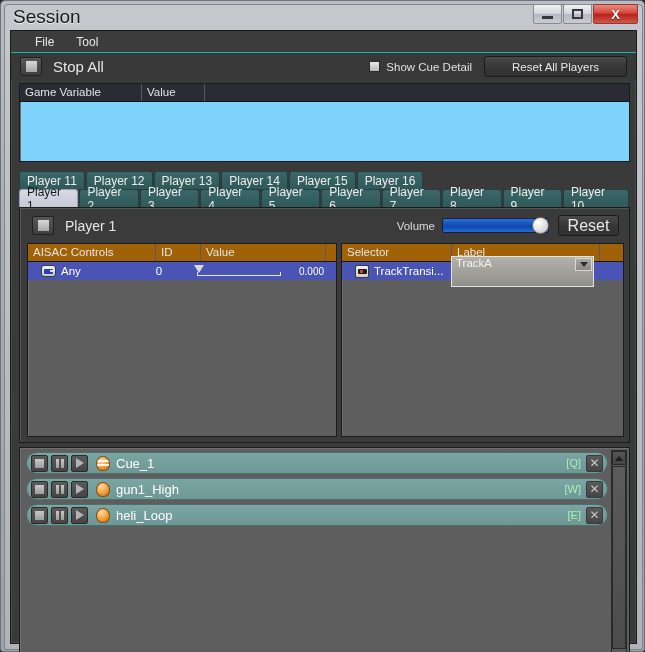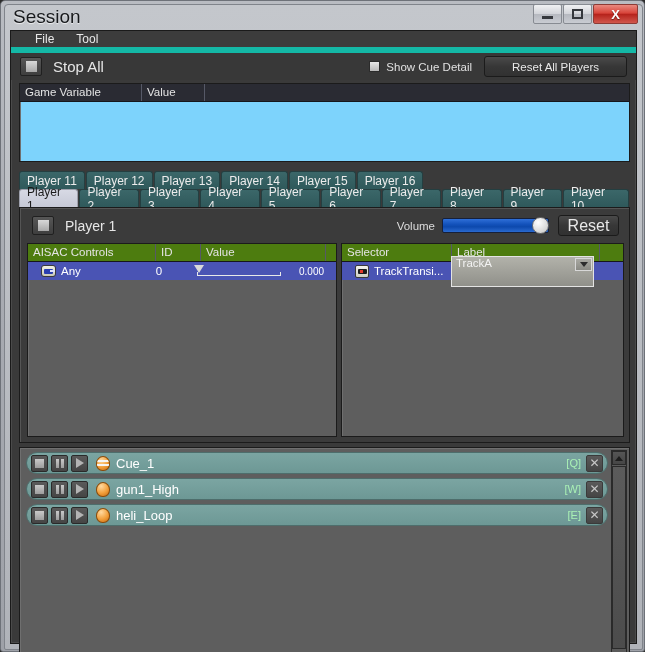--- a/index.html
+++ b/index.html
@@ -56,21 +56,21 @@
   .app{
     position:absolute;left:9px;top:29px;width:627px;height:614px;
     box-sizing:border-box;
     background:#3a3a3a;
     border:1px solid #1a1a1a;
     box-shadow:inset 0 0 0 1px #4a4a4a;
   }
   
   .menubar{
     position:absolute;left:0;top:0;width:100%;height:22px;
-    background:#3c3c3c;border-bottom:6px solid #14b8a6;
+    background:#3c3c3c;border-bottom:1px solid #14b8a6;
     display:flex;align-items:center;padding-left:13px;box-sizing:border-box;
   }
   .menu-item{
     font-size:12px;color:#e8e8e8;padding:2px 11px;
   }
   
   .toolbar{
     position:absolute;left:0;top:22px;width:100%;height:27px;
     background:#383838;
     display:flex;align-items:center;
@@ -181,21 +181,21 @@
 
   
   .lists{position:absolute;left:7px;top:35px;width:597px;height:194px;display:flex;gap:4px;}
   .listbox{
     width:310px;box-sizing:border-box;
     background:#5e5e5e;
     border:1px solid #1b1b1b;
     box-shadow:inset 1px 1px 0 #6f6f6f;
   }
   .listbox.right{width:283px;}
-  .lb-head{display:flex;height:17px;background:#4d7c0f;border-bottom:1px solid #15161b;}
+  .lb-head{display:flex;height:17px;background:#a16207;border-bottom:1px solid #15161b;}
   .lb-th{
     font-size:11.5px;color:#e4e4e4;padding:2px 0 0 5px;box-sizing:border-box;
     border-right:1px solid #565967;height:100%;
   }
   .row-sel{
     display:flex;align-items:center;height:18px;
     background:#4a54b4;color:#fff;font-size:11.5px;
   }
   .cell{box-sizing:border-box;height:100%;display:flex;align-items:center;padding-left:5px;overflow:hidden;white-space:nowrap;}
   .ic-aisac{

